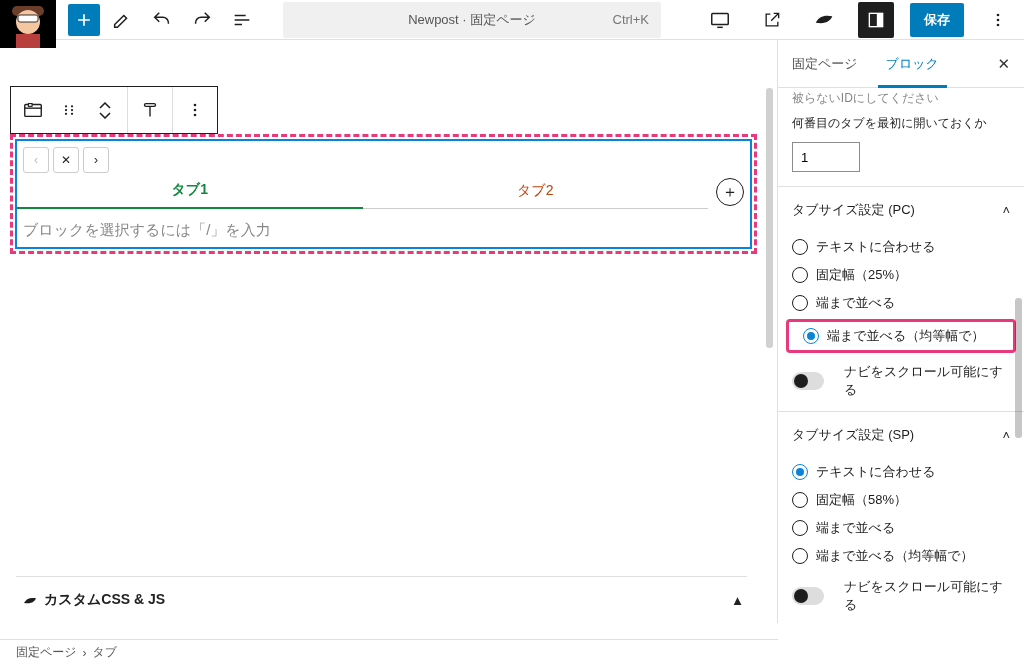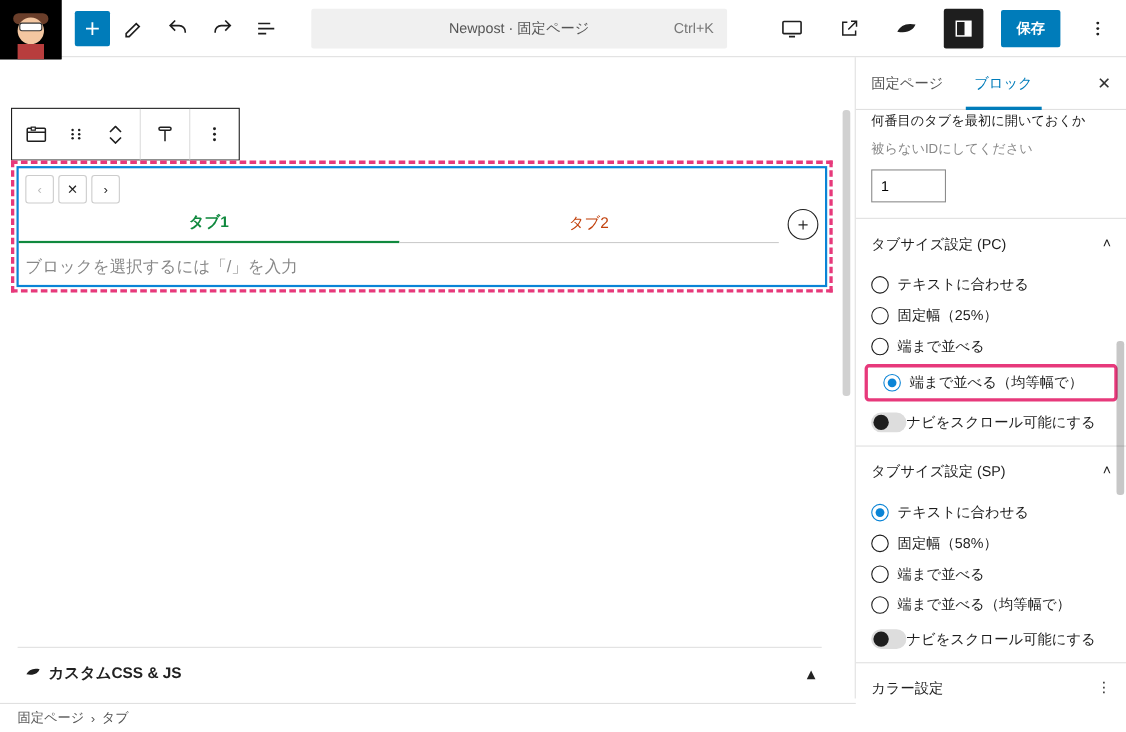--- a/index.html
+++ b/index.html
@@ -1,18 +1,18 @@
 <!DOCTYPE html>
 <html><head>
 <meta charset="utf-8">
 <style>
   * { box-sizing:border-box; margin:0; padding:0; font-family:-apple-system,"Segoe UI","Hiragino Kaku Gothic Pro","Meiryo",sans-serif; }
   body { width:1024px; height:665px; background:#fff; color:#1e1e1e; font-size:13px; overflow:hidden; }
   
-  .topbar { height:52px; display:flex; align-items:center; border-bottom:1px solid #e0e0e0; }
+  .topbar { height:40px; display:flex; align-items:center; border-bottom:1px solid #e0e0e0; }
   .avatar { width:56px; height:56px; background:#000; }
   .avatar svg { width:100%; height:100%; }
   .ico-btn { width:36px; height:36px; display:flex; align-items:center; justify-content:center; color:#1e1e1e; border-radius:2px; }
   .ico-btn.add { background:#007cba; color:#fff; margin-left:12px; width:32px; height:32px; border-radius:2px; }
   .tb-left { display:flex; align-items:center; gap:4px; }
   .tb-center { flex:1; display:flex; justify-content:center; }
   .title-pill { background:#f0f0f0; border-radius:2px; height:36px; width:378px; display:flex; align-items:center; justify-content:center; position:relative; color:#555; font-size:13px; margin-left:-18px; }
   .shortcut { position:absolute; right:12px; color:#777; }
   .tb-right { display:flex; align-items:center; gap:16px; padding-right:8px; }
   .save-btn { background:#007cba; color:#fff; height:34px; padding:0 14px; display:flex; align-items:center; border-radius:2px; font-size:13px; font-weight:600; }
@@ -44,27 +44,27 @@
   .sb-tabs { display:flex; align-items:center; border-bottom:1px solid #e0e0e0; height:48px; }
   .sb-tabs .t { padding:0 14px; height:100%; display:flex; align-items:center; color:#555; position:relative; line-height:1; }
   .sb-tabs .t.active { color:#007cba; font-weight:400; }
   .sb-tabs .t.active::after { content:""; position:absolute; left:6px; right:6px; bottom:-1px; height:3px; background:#007cba; }
   .sb-tabs .x { margin-left:auto; padding:0 14px; font-size:15px;color:#333; cursor:pointer; }
   .sb-scroll { flex:1; overflow:hidden; position:relative; }
   .sb-scrollbar { position:absolute; right:2px; top:0; width:7px; height:140px; background:rgba(0,0,0,.22); border-radius:3px; margin-top:210px;}
   .sb-inner { position:absolute; inset:0; padding:0 0 0 0; }
   .hint { color:#888; font-size:12px; padding:2px 14px 6px; }
   .num-input { margin:4px 14px 14px; width:68px; height:30px; border:1px solid #8c8c8c; padding:0 8px; font-size:13px; }
-  .section-h { display:flex; align-items:flex-start; justify-content:space-between; padding:14px 14px; font-size:13px; font-weight:400; color:#1e1e1e; border-top:1px solid #e0e0e0; }
+  .section-h { display:flex; align-items:center; justify-content:space-between; padding:14px 14px; font-size:13px; font-weight:400; color:#1e1e1e; border-top:1px solid #e0e0e0; }
   .radio-row { display:flex; align-items:center; gap:8px; padding:5px 14px; font-size:13px; }
   .radio { width:16px; height:16px; border:1.5px solid #1e1e1e; border-radius:50%; display:flex; align-items:center; justify-content:center; flex:0 0 auto; }
   .radio.chk { border-color:#0a84d6; }
   .radio.chk::after { content:""; width:8px; height:8px; border-radius:50%; background:#0a84d6; }
   .highlight { border:3px solid #e7397b; border-radius:4px; margin:2px 8px; }
-  .toggle-row { display:flex; align-items:center; gap:0; padding:8px 14px 12px; font-size:13px; }
+  .toggle-row { display:flex; align-items:center; gap:20px; padding:8px 14px 12px; font-size:13px; }
   .toggle { width:32px; height:18px; background:#ddd; border-radius:9px; position:relative; flex:0 0 auto; }
   .toggle::after { content:""; position:absolute; top:2px; left:2px; width:14px; height:14px; background:#1e1e1e; border-radius:50%; }
   
   .footer { position:absolute; bottom:0; left:0; right:246px; height:26px; border-top:1px solid #e0e0e0; display:flex; align-items:center; padding:0 16px; font-size:12px; color:#555; gap:6px; background:#fff; }
   svg { display:block; }
 </style>
 </head>
 <body>
 
 <div class="topbar">
@@ -209,40 +209,40 @@
           <div class="tab">タブ2</div>
           <div class="add-tab">＋</div>
         </div>
         <div class="placeholder">ブロックを選択するには「/」を入力</div>
       </div>
     </div>
 
     <div class="editor-scroll"></div>
 
     <div class="custom-panel">
-      <span style="display:flex;align-items:flex-start;gap:6px">
+      <span style="display:flex;align-items:flex-end;gap:6px">
         <svg width="16" height="16" viewBox="0 0 24 24">
             <path d="M3 15c3-6 9-9 18-7-2 5-7 9-18 7z" fill="#1e1e1e"></path>
           </svg>
         <span>カスタムCSS &amp; JS</span>
       </span>
       <span>▴</span>
     </div>
   </div>
 
   <div class="sidebar">
     <div class="sb-tabs">
       <div class="t">固定ページ</div>
       <div class="t active">ブロック</div>
       <div class="x">✕</div>
     </div>
     <div class="sb-scroll">
       <div class="sb-inner">
+        <div class="hint">被らないIDにしてください</div>
         <div class="hint" style="color:#1e1e1e">何番目のタブを最初に開いておくか</div>
-        <div class="hint">被らないIDにしてください</div>
         <input class="num-input" value="1" style="">
 
         <div class="section-h">
           <span>タブサイズ設定 (PC)</span>
           <span>˄</span>
         </div>
         <div class="radio-row">
             <span class="radio"></span>
             <span>テキストに合わせる</span>
           </div>

